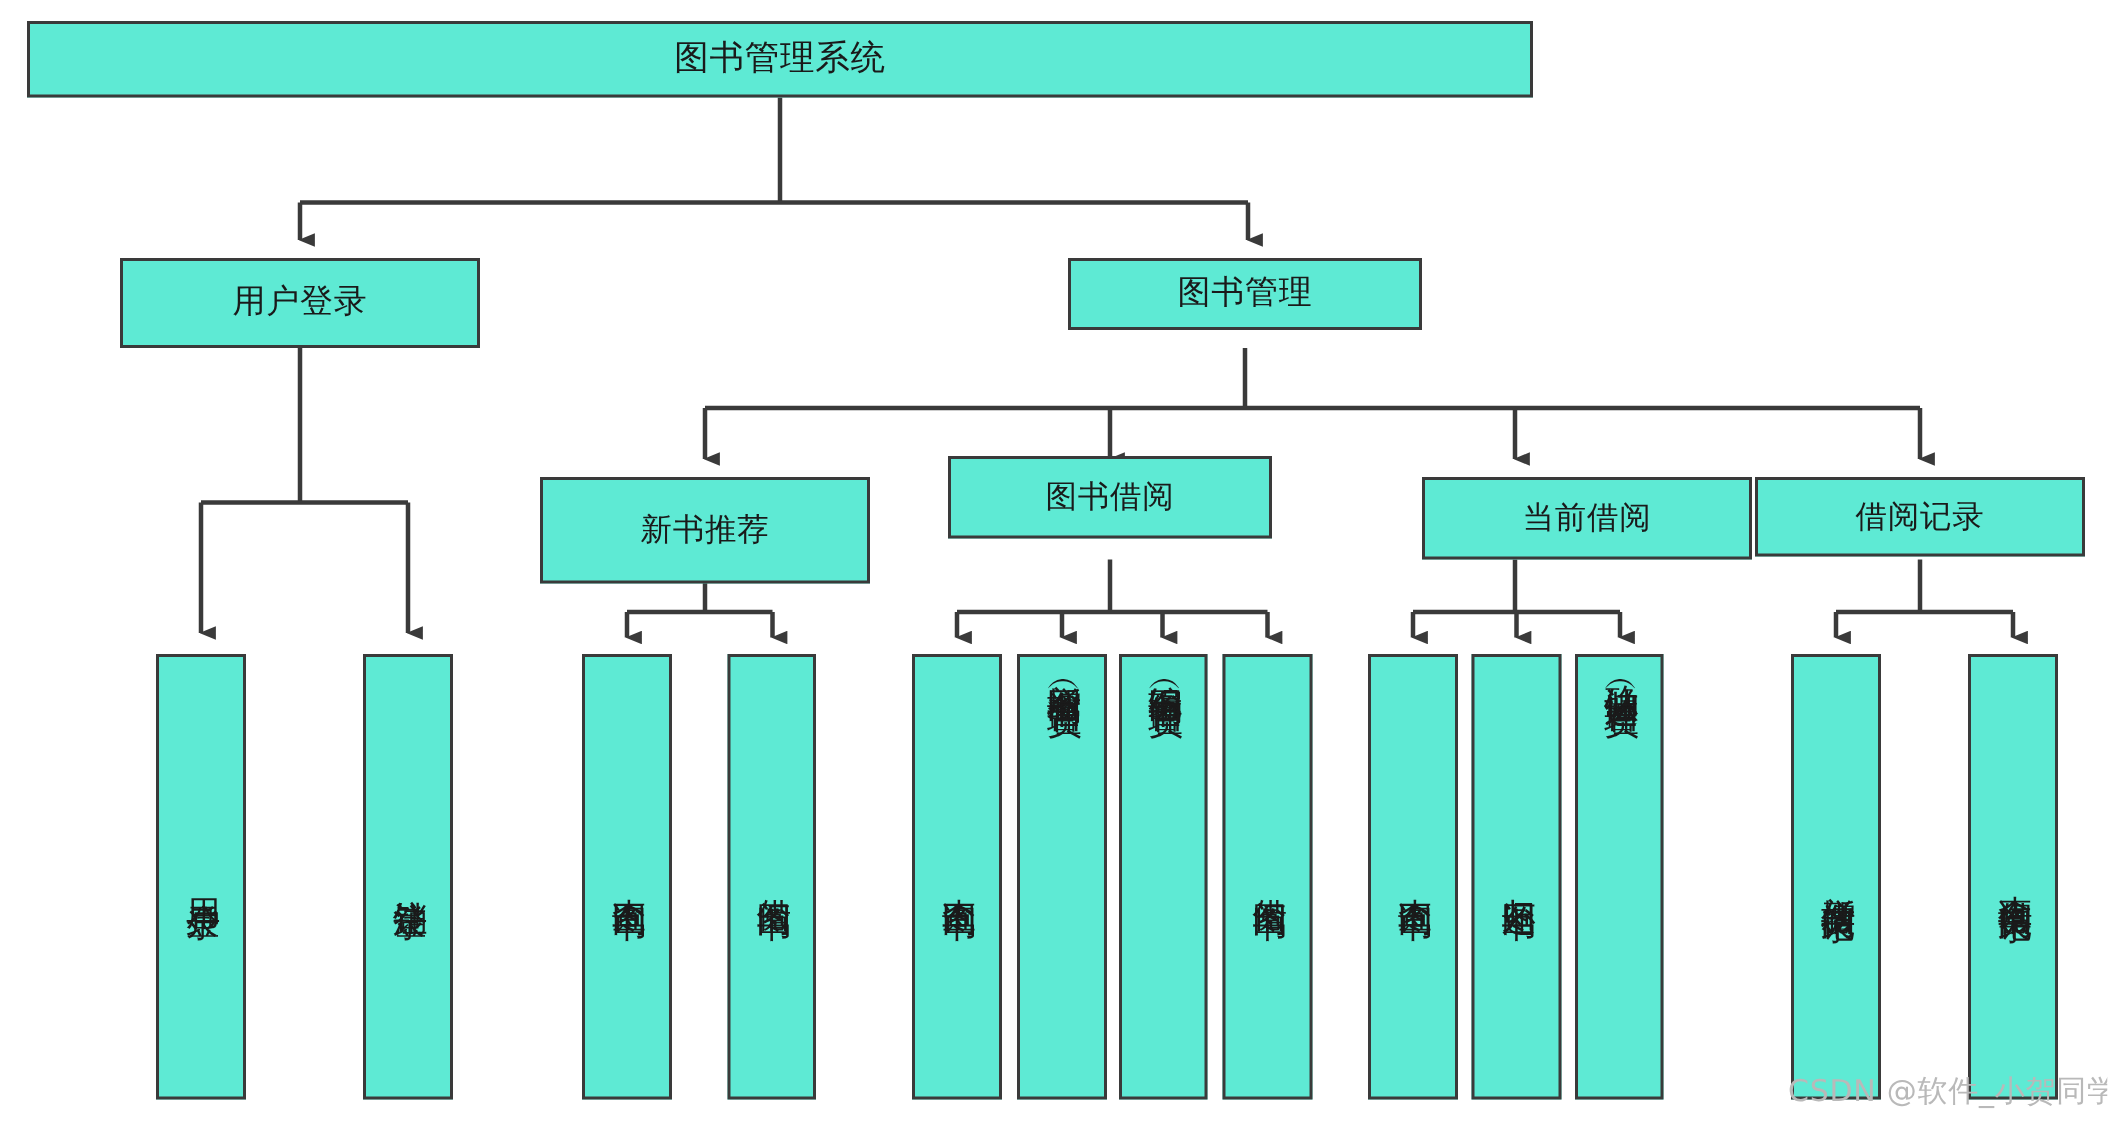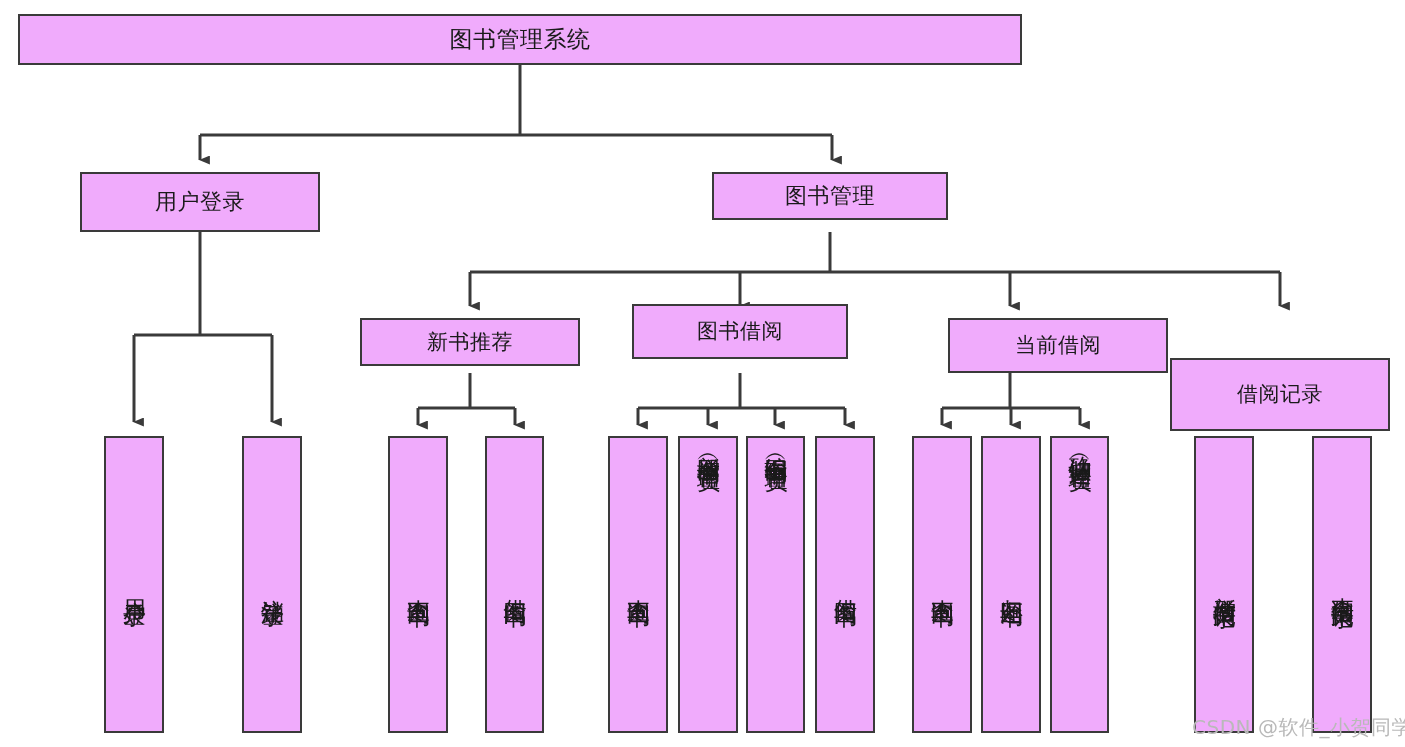--- a/index.html
+++ b/index.html
@@ -22,21 +22,21 @@
     position: absolute;
     left: 0;
     top: 0;
     width: 1405px;
     height: 747px;
     pointer-events: none;
   }
   .node {
     position: absolute;
     box-sizing: border-box;
-    background: #f0abfc;
+    background: #5eead4;
     border: 2px solid #3a3a3a;
     display: flex;
     align-items: center;
     justify-content: center;
     color: #1a1a1a;
     z-index: 3;
   }
   .node-label {
     display: block;
     text-align: center;
@@ -132,30 +132,30 @@
   <div id="nodes-layer">
       <div class="node root" style="left: 18px; top: 14px; width: 1004px; height: 51px;">
         <span class="node-label">图书管理系统</span>
       </div>
       <div class="node lvl2" style="left: 80px; top: 172px; width: 240px; height: 60px;">
         <span class="node-label">用户登录</span>
       </div>
       <div class="node lvl2" style="left: 712px; top: 172px; width: 236px; height: 48px;">
         <span class="node-label">图书管理</span>
       </div>
-      <div class="node lvl3" style="left: 360px; top: 318px; width: 220px; height: 48px;">
+      <div class="node lvl3" style="left: 360px; top: 318px; width: 220px; height: 71px;">
         <span class="node-label">新书推荐</span>
       </div>
       <div class="node lvl3" style="left: 632px; top: 304px; width: 216px; height: 55px;">
         <span class="node-label">图书借阅</span>
       </div>
       <div class="node lvl3" style="left: 948px; top: 318px; width: 220px; height: 55px;">
         <span class="node-label">当前借阅</span>
       </div>
-      <div class="node lvl3" style="left: 1170px; top: 318px; width: 220px; height: 73px; margin-top: 40px;">
+      <div class="node lvl3" style="left: 1170px; top: 318px; width: 220px; height: 53px;">
         <span class="node-label">借阅记录</span>
       </div>
       <div class="node leaf center-text" style="left: 104px; top: 436px; width: 60px; height: 297px;">
         <span class="node-label">用户登录</span>
       </div>
       <div class="node leaf center-text" style="left: 242px; top: 436px; width: 60px; height: 297px;">
         <span class="node-label">注销登录</span>
       </div>
       <div class="node leaf center-text" style="left: 388px; top: 436px; width: 60px; height: 297px;">
         <span class="node-label">查询图书</span>

